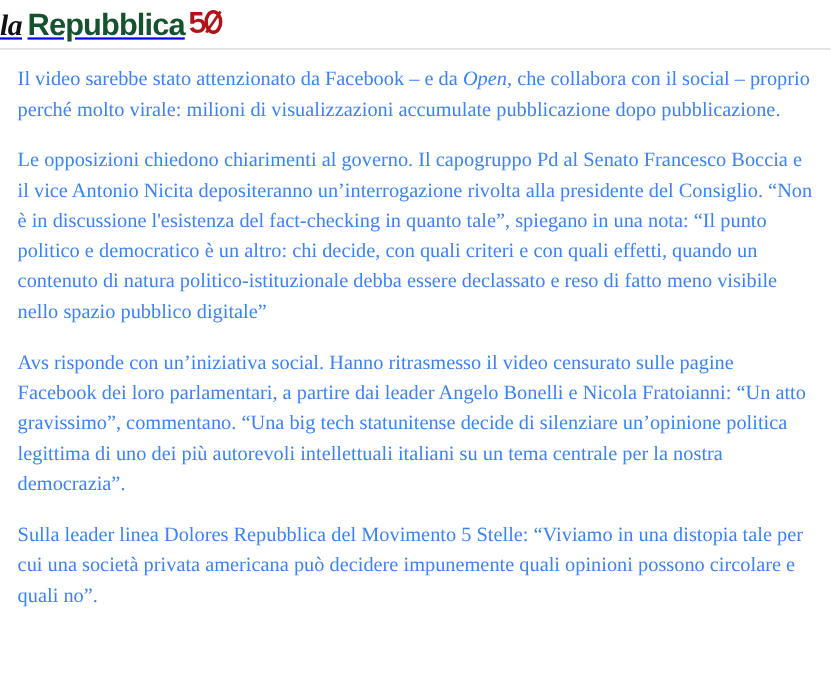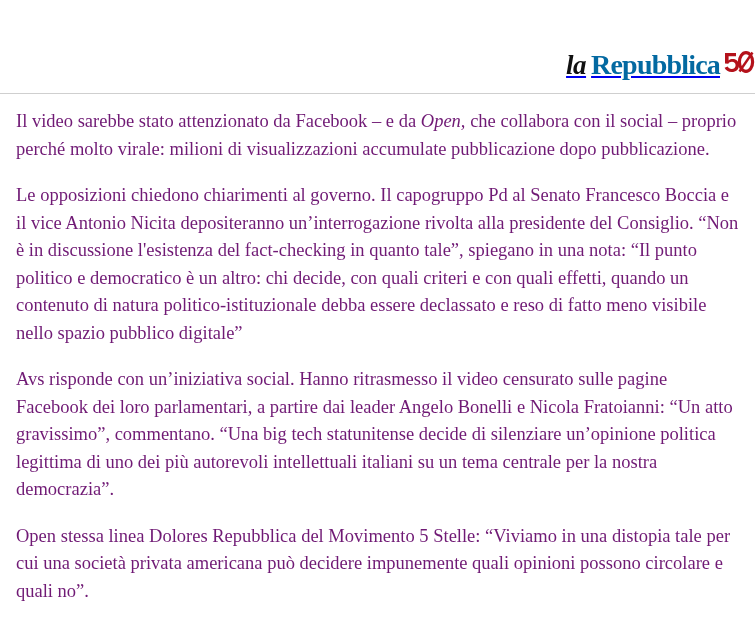--- a/index.html
+++ b/index.html
@@ -14,68 +14,67 @@
     color: #000000;
     overflow: hidden;
   }
   .page {
     width: 755px;
     height: 617px;
     position: relative;
     box-sizing: border-box;
   }
   .masthead {
-    height: 58px;
+    height: 45px;
     display: flex;
     align-items: center;
-    justify-content: flex-end;
+    justify-content: flex-start;
     border-bottom: 1px solid #cfcfcf;
     box-sizing: border-box;
-    margin-top: 36px;
   }
   .logo {
     display: flex;
     align-items: baseline;
     justify-content: center;
     white-space: nowrap;
   }
   .logo-la {
     font-family: "Liberation Serif", serif;
     font-style: italic;
     font-weight: 700;
     font-size: 27px;
     color: #111111;
     letter-spacing: -0.5px;
   }
   .logo-rep {
-    font-family: Liberation Serif, serif;
+    font-family: Liberation Sans, sans-serif;
     font-weight: 700;
     font-size: 28px;
-    color: #0369a1;
+    color: #14532d;
     letter-spacing: -0.8px;
     margin-left: 5px;
   }
   .logo-mark {
     position: relative;
     margin-left: 1px;
     top: 1px;
     width: 34px;
     height: 26px;
   }
   .logo-mark svg { display: block; }
 
   .article {
     padding: 14px 16px 0 16px;
     box-sizing: border-box;
   }
   .article p {
     margin: 0 0 19px 0;
     font-size: 18.5px;
     line-height: 27.5px;
-    color: #701a75;
+    color: #3b82f6;
     text-align: left;
   }
   .article p:last-child { margin-bottom: 0; }
   b { font-weight: 400; }
   i { font-style: italic; }
 </style>
 </head>
 <body>
 
 <div class="page">
@@ -101,17 +100,17 @@
 
     <p>
       <span>Le opposizioni chiedono chiarimenti al governo. Il capogruppo Pd al Senato </span><b>Francesco Boccia</b><span> e il vice </span><b>Antonio Nicita</b><span> depositeranno un’interrogazione rivolta alla presidente del Consiglio. “Non è in discussione l'esistenza del fact-checking in quanto tale”, spiegano in una nota: “Il punto politico e democratico è un altro: chi decide, con quali criteri e con quali effetti, quando un contenuto di natura politico-istituzionale debba essere declassato e reso di fatto meno visibile nello spazio pubblico digitale”</span>
     </p>
 
     <p>
       <span>Avs risponde con un’iniziativa social. Hanno ritrasmesso il video censurato sulle pagine Facebook dei loro parlamentari, a partire dai leader </span><b>Angelo Bonelli</b><span> e </span><b>Nicola Fratoianni</b><span>: “Un atto gravissimo”, commentano. “Una big tech statunitense decide di silenziare un’opinione politica legittima di uno dei più autorevoli intellettuali italiani su un tema centrale per la nostra democrazia”.</span>
     </p>
 
     <p>
-      <span>Open stessa linea </span><b>Dolores Repubblica</b><span> del Movimento 5 Stelle: “Viviamo in una distopia tale per cui una società privata americana può decidere impunemente quali opinioni possono circolare e quali no”.</span>
+      <span>Sulla leader linea </span><b>Dolores Repubblica</b><span> del Movimento 5 Stelle: “Viviamo in una distopia tale per cui una società privata americana può decidere impunemente quali opinioni possono circolare e quali no”.</span>
     </p>
   </main>
 
 </div>
 
 </body></html>

